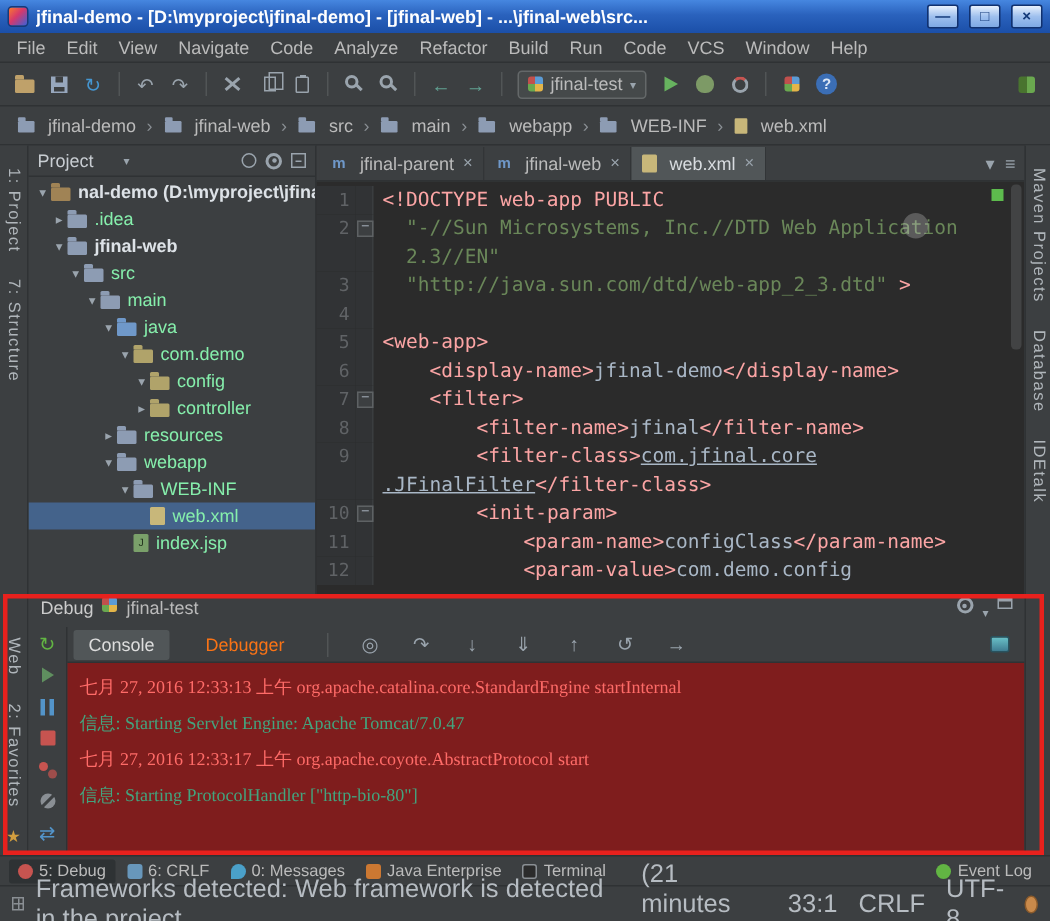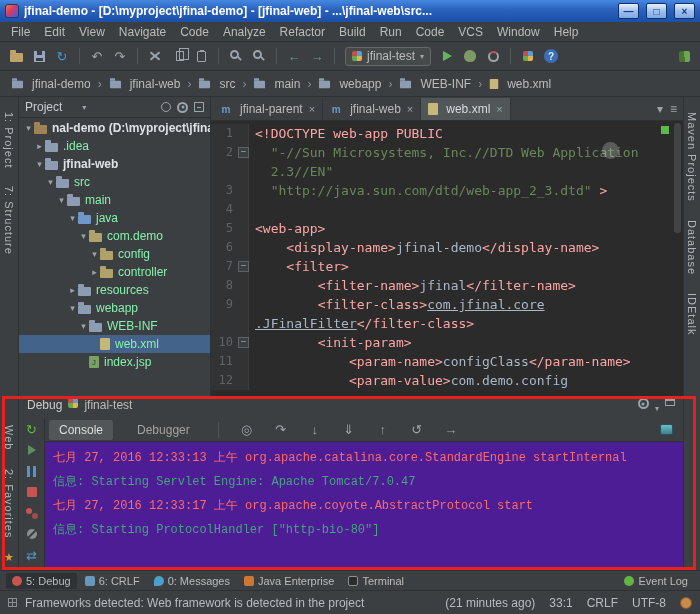--- a/index.html
+++ b/index.html
@@ -84,40 +84,40 @@
   .sb{position:absolute;top:2px;right:2px;width:7px;height:110px;background:#55585a;border-radius:3px;opacity:.55}
   
   .debug{height:173px;min-height:173px;display:flex;flex-direction:column;border-top:1px solid #2f3234;background:#3c3f41}
   .dbg-header{height:20px;display:flex;gap:6px;padding:0 8px}
   .dbg-title{color:#ccc}
   .dbg-body{flex:1;display:flex;min-height:0}
   .dbg-left{width:26px;border-right:1px solid #2f3234;display:flex;flex-direction:column;align-items:center;padding-top:4px;gap:7px}
   .dbgi{width:16px;height:14px;display:flex;align-items:center;justify-content:center;font-size:13px;color:#9aa4ad;flex:none}
   .dbg-main{flex:1;display:flex;flex-direction:column;min-width:0}
   .dbg-tabs{height:24px;display:flex;align-items:center;gap:14px;padding:0 4px;border-bottom:1px solid #2f3234}
-  .dtab{height:20px;display:flex;align-items:center;padding:0 10px;border-radius:2px;color:#a3a3a3}
+  .dtab{height:20px;display:flex;align-items:center;padding:0 10px;border-radius:2px;color:#f97316}
   .dtab.active{background:#515658;color:#ddd}
   .stepi{width:20px;height:20px;display:flex;align-items:center;justify-content:center;color:#9aa4ad;font-size:13px}
-  .console{flex:1;background:#4c1d95;font-family:Liberation Mono, monospace;font-size:12px;line-height:24px;padding:4px 8px;overflow:hidden}
+  .console{flex:1;background:#7f1d1d;font-family:Liberation Serif, serif;font-size:12px;line-height:24px;padding:4px 8px;overflow:hidden}
   .con-line{white-space:pre;overflow:hidden}
   .con-line.stderr{color:#ff6b68}
   .con-line.info{color:#43a47e}
   
   .bottom-bar{height:20px;display:flex;align-items:center;gap:2px;padding:0 6px;border-top:1px solid #2f3234;font-size:11px}
   .tw-btn{display:flex;align-items:center;gap:4px;padding:2px 6px;border-radius:2px;color:#bbb}
   .tw-btn.active{background:#2e3234}
   .bb-right{margin-left:auto;display:flex}
   .twi{width:10px;height:10px;border-radius:2px;flex:none}
   .debug-icon{background:#c75450;border-radius:50%}
   .todo-icon{background:#6897bb}
   .messages-icon{background:#4aa0c9;border-radius:50% 50% 50% 0}
   .java-enterprise-icon{background:#cc7832}
   .terminal-icon{background:#2b2b2b;border:1px solid #8a8f94}
   .event-log-icon{background:#62b543;border-radius:50%}
-  .statusbar{height:24px;display:flex;align-items:center;gap:8px;padding:0 8px;border-top:1px solid #2f3234;font-size:12px;color:#b6bcc2}
+  .statusbar{height:24px;display:flex;align-items:center;gap:8px;padding:0 8px;border-top:1px solid #2f3234;font-size:17px;color:#b6bcc2}
   .st-right{margin-left:auto;display:flex;align-items:center;gap:14px}
   
   .i-openfold{width:13px;height:9px;background:#bfa16a;border-radius:1px;position:relative;margin-top:2px}
   .i-openfold::before{content:"";position:absolute;top:-3px;left:0;width:6px;height:3px;background:inherit;border-radius:1px 1px 0 0}
   .i-save{width:11px;height:11px;background:#97a7bd;position:relative}
   .i-save::before{content:"";position:absolute;top:0;left:3px;width:5px;height:4px;background:#3c3f41}
   .i-save::after{content:"";position:absolute;bottom:1px;left:2px;width:7px;height:3px;background:#3c3f41}
   .i-cut{position:relative;width:12px;height:12px}
   .i-cut::before,.i-cut::after{content:"";position:absolute;top:5px;left:0;width:12px;height:2px;background:#9aa4ad}
   .i-cut::before{transform:rotate(40deg)}.i-cut::after{transform:rotate(-40deg)}

